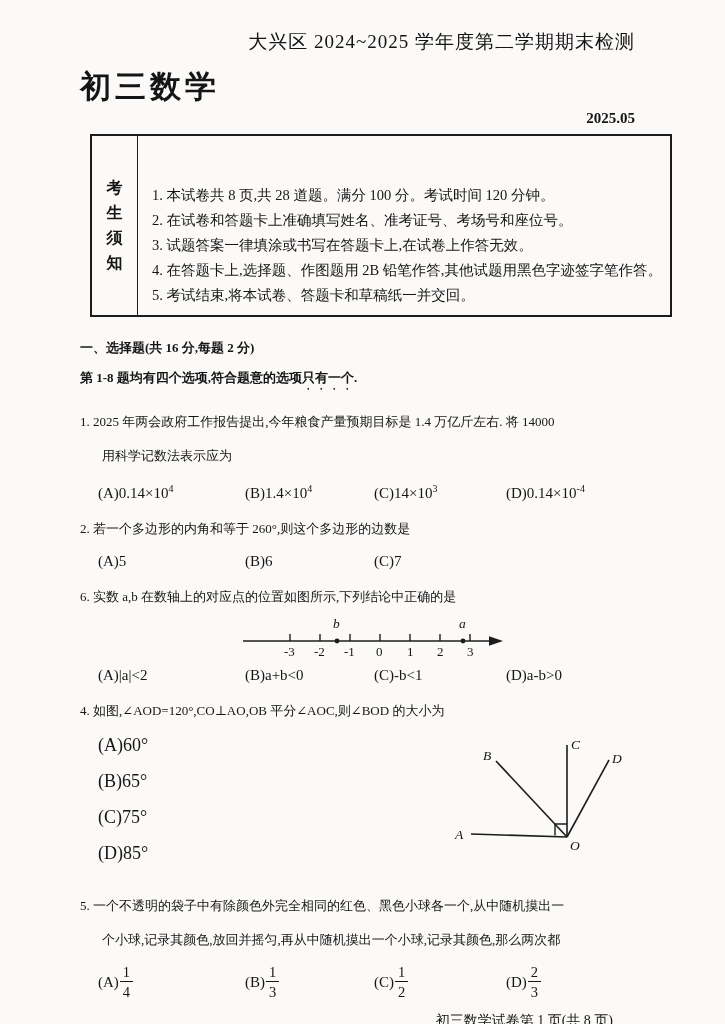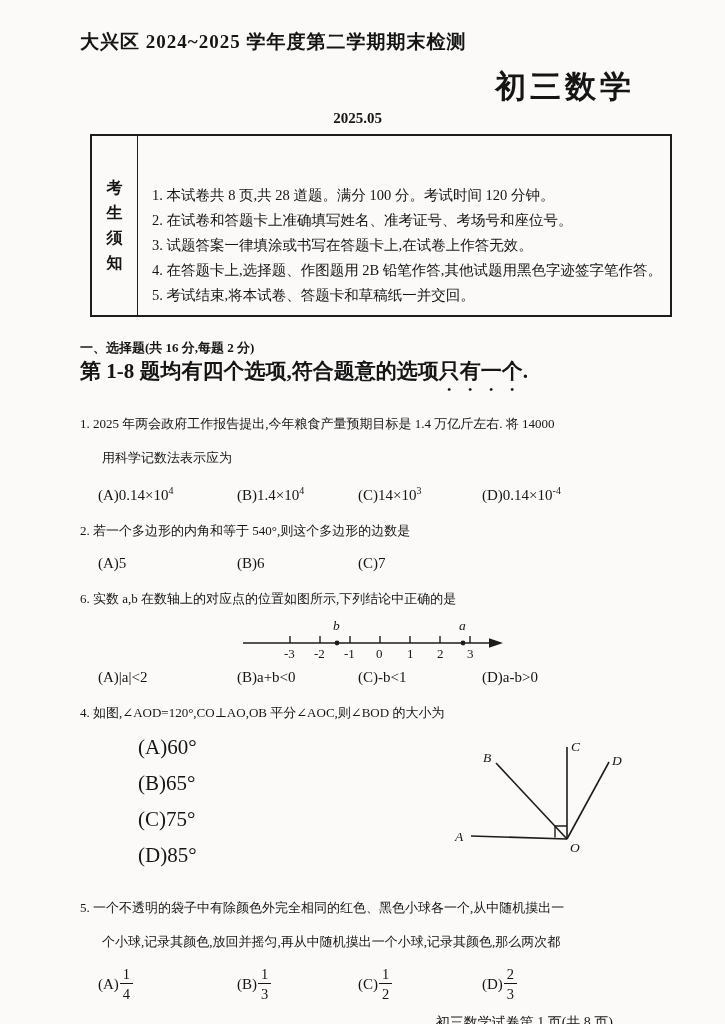--- a/index.html
+++ b/index.html
@@ -12,36 +12,36 @@
     background: #fbfaf8;
     color: #151515;
     font-family: "Liberation Serif", "DejaVu Serif", serif;
     overflow: hidden;
   }
   .content {
     padding: 30px 45px 0 80px;
     width: 680px;
   }
   .title {
-    text-align: left;
+    text-align: right;
     font-size: 19px;
-    font-weight: 700;
+    font-weight: 400;
     line-height: 24px;
     letter-spacing: 1px;
   }
   .subject {
-    text-align: right;
+    text-align: left;
     font-size: 31px;
     font-weight: 700;
     margin-top: 14px;
     line-height: 38px;
     letter-spacing: 4px;
   }
   .date {
-    text-align: center;
+    text-align: right;
     font-size: 15px;
     font-weight: 700;
     line-height: 20px;
     margin-top: 2px;
   }
   .notice-box {
     margin-top: 6px;
     margin-left: 10px;
     width: 582px;
     border: 2px solid #1c1c1c;
@@ -70,21 +70,22 @@
     line-height: 25px;
     white-space: nowrap;
   }
   .sec-heading {
     margin-top: 20px;
     font-size: 13px;
     font-weight: 700;
     line-height: 22px;
   }
   .sec-note {
-    font-size: 21px;
+    margin-top: 8px;
+    font-size: 13px;
     font-weight: 700;
     line-height: 22px;
   }
   .emph {
     -webkit-text-emphasis: filled dot #151515;
     -webkit-text-emphasis-position: under right;
     text-emphasis: filled dot #151515;
     text-emphasis-position: under right;
   }
   .q { margin-top: 12px; }
@@ -95,26 +96,27 @@
   }
   .stem-wrap { line-height: 34px; }
   .indent { padding-left: 22px; }
   .opts {
     display: grid;
     grid-template-columns: 139px 121px 124px auto;
     padding-left: 18px;
     margin-top: 8px;
     font-size: 15px;
     line-height: 24px;
+    gap: 8px;
   }
   .opt { white-space: nowrap; }
   sup { font-size: 10px; line-height: 0; }
   .q4-row { display: flex; margin-top: 10px; }
   .q4-opts { flex: 1; padding-left: 18px; }
-  .q4-opts .opt { display: block; margin-bottom: 12px; font-size: 21px; line-height: 24px; margin-left: 40px; }
+  .q4-opts .opt { display: block; margin-bottom: 12px; font-size: 18px; line-height: 24px; }
   .figure-wrap { width: 190px; margin-right: 6px; }
   .numberline-wrap { margin-top: 4px; padding-left: 155px; }
   svg { display: block; }
   .ln { stroke: #1c1c1c; stroke-width: 1.6; }
   .tick { stroke: #1c1c1c; stroke-width: 1.4; }
   .svgtxt {
     font-family: "Liberation Serif", "DejaVu Serif", serif;
     font-size: 13px;
     fill: #151515;
   }
@@ -180,21 +182,21 @@
       <div class="stem stem-wrap indent">用科学记数法表示应为</div>
       <div class="opts">
         <span class="opt"><span>(A)0.14×10</span><sup>4</sup></span>
         <span class="opt"><span>(B)1.4×10</span><sup>4</sup></span>
         <span class="opt"><span>(C)14×10</span><sup>3</sup></span>
         <span class="opt"><span>(D)0.14×10</span><sup>-4</sup></span>
       </div>
     </div>
 
     <div class="q">
-      <div class="stem">2. 若一个多边形的内角和等于 540°,则这个多边形的边数是</div>
+      <div class="stem">2. 若一个多边形的内角和等于 260°,则这个多边形的边数是</div>
       <div class="opts" style="">
         <span class="opt">(A)5</span>
         <span class="opt">(B)6</span>
         <span class="opt">(C)7</span>
       </div>
     </div>
 
     <div class="q">
       <div class="stem">6. 实数 a,b 在数轴上的对应点的位置如图所示,下列结论中正确的是</div>
       <div class="numberline-wrap">

